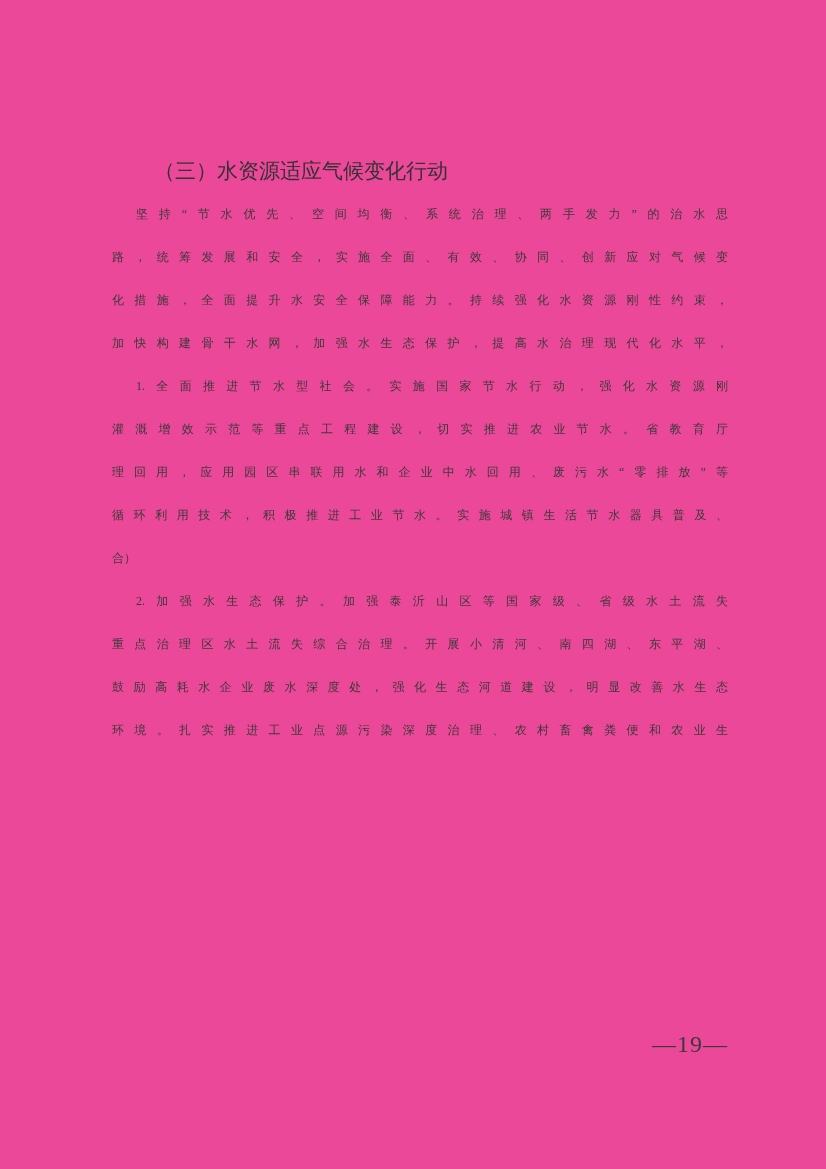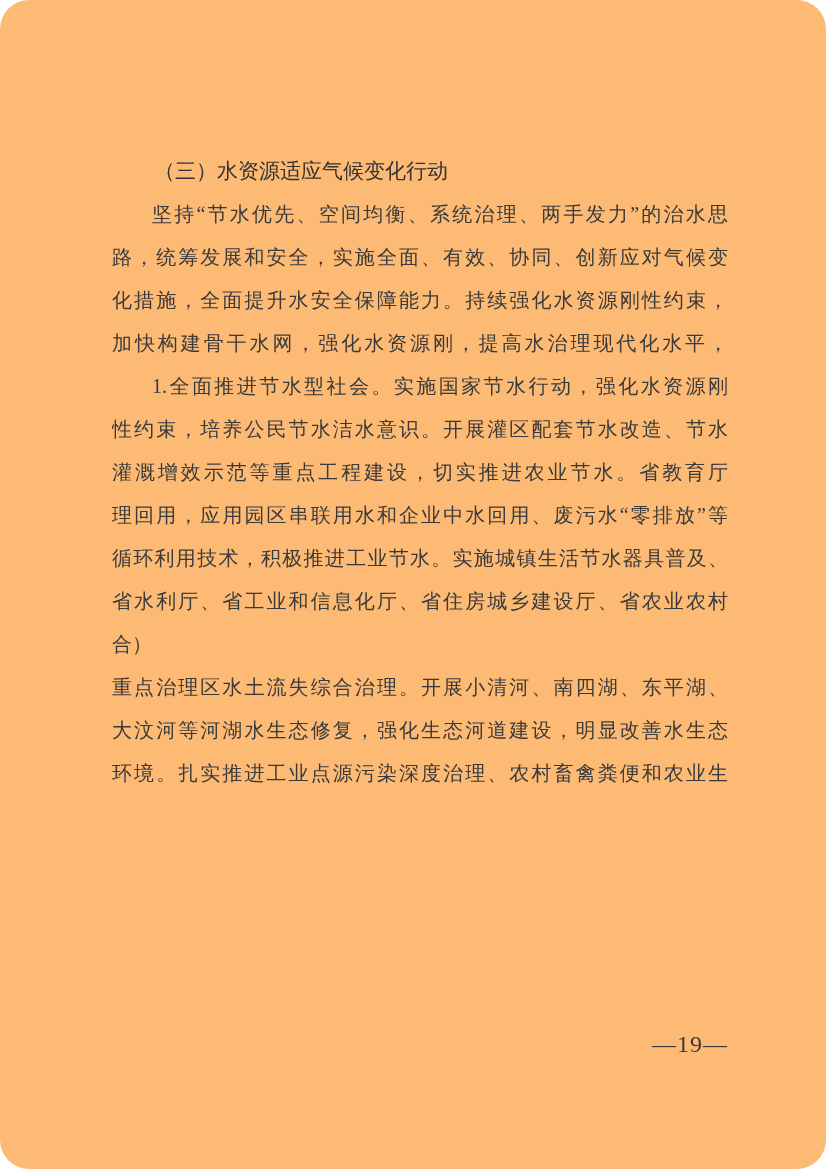--- a/index.html
+++ b/index.html
@@ -4,36 +4,35 @@
 <style>
   html, body {
     margin: 0;
     padding: 0;
     background: #ffffff;
   }
   .page {
     position: relative;
     width: 826px;
     height: 1169px;
-    background: #fdba74;
+    background: #ec4899;
     overflow: hidden;
     font-family: "Liberation Serif", "DejaVu Serif", serif;
     color: #3a3a3a;
-    border-radius: 29px;
   }
   .text-block {
     position: absolute;
     left: 112px;
     top: 150px;
     width: 616px;
   }
   .line {
     height: 43px;
     line-height: 43px;
-    font-size: 20px;
+    font-size: 12px;
     overflow: hidden;
   }
   .j {
     text-align: justify;
     text-align-last: justify;
   }
   .first {
     text-indent: 2em;
   }
   .heading {
@@ -55,30 +54,29 @@
 <body>
 
 <div class="page">
   <div class="text-block">
 
     <div class="line heading first">（三）水资源适应气候变化行动</div>
 
     <div class="line j first">坚持“节水优先、空间均衡、系统治理、两手发力”的治水思</div>
     <div class="line j">路，统筹发展和安全，实施全面、有效、协同、创新应对气候变</div>
     <div class="line j">化措施，全面提升水安全保障能力。持续强化水资源刚性约束，</div>
-    <div class="line j">加快构建骨干水网，强化水资源刚，提高水治理现代化水平，</div>
+    <div class="line j">加快构建骨干水网，加强水生态保护，提高水治理现代化水平，</div>
 
     <div class="line j first">1.全面推进节水型社会。实施国家节水行动，强化水资源刚</div>
-    <div class="line j">性约束，培养公民节水洁水意识。开展灌区配套节水改造、节水</div>
     <div class="line j">灌溉增效示范等重点工程建设，切实推进农业节水。省教育厅</div>
     <div class="line j">理回用，应用园区串联用水和企业中水回用、废污水“零排放”等</div>
     <div class="line j">循环利用技术，积极推进工业节水。实施城镇生活节水器具普及、</div>
-    <div class="line j">省水利厅、省工业和信息化厅、省住房城乡建设厅、省农业农村</div>
     <div class="line">合）</div>
 
+    <div class="line j first">2.加强水生态保护。加强泰沂山区等国家级、省级水土流失</div>
     <div class="line j">重点治理区水土流失综合治理。开展小清河、南四湖、东平湖、</div>
-    <div class="line j">大汶河等河湖水生态修复，强化生态河道建设，明显改善水生态</div>
+    <div class="line j">鼓励高耗水企业废水深度处，强化生态河道建设，明显改善水生态</div>
     <div class="line j">环境。扎实推进工业点源污染深度治理、农村畜禽粪便和农业生</div>
 
   </div>
 
   <div class="page-number">—19—</div>
 </div>
 
 </body></html>

